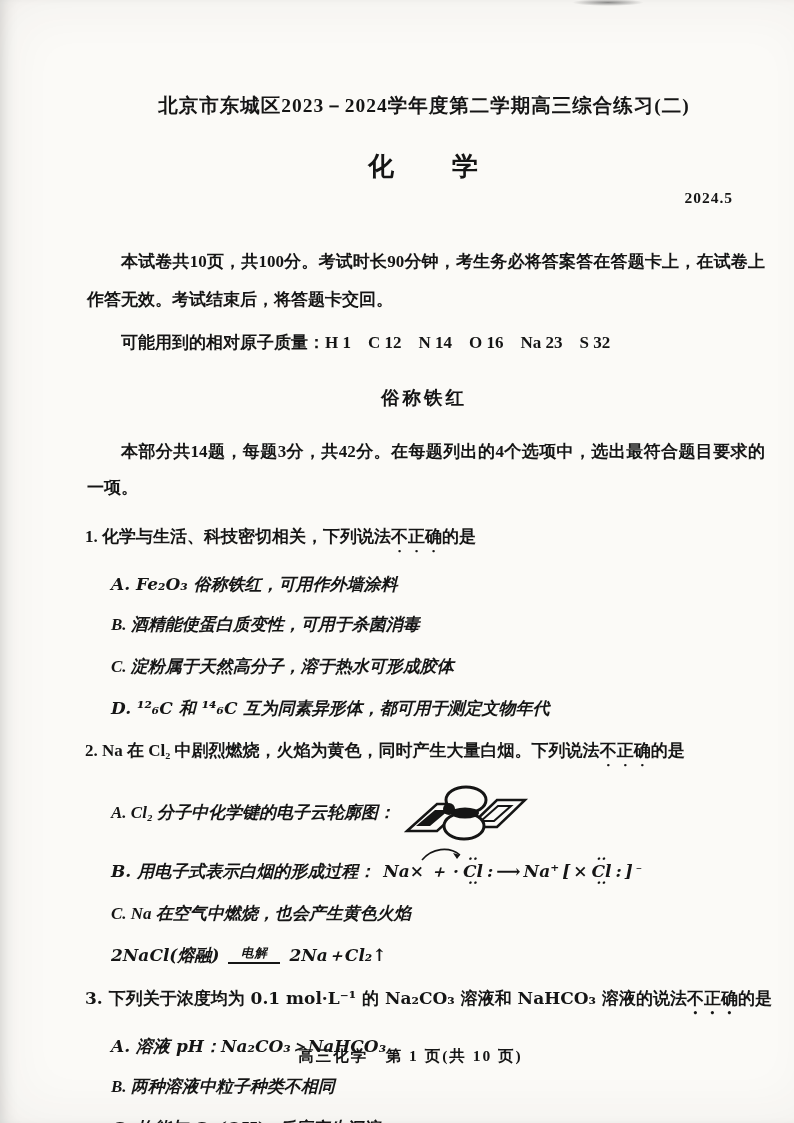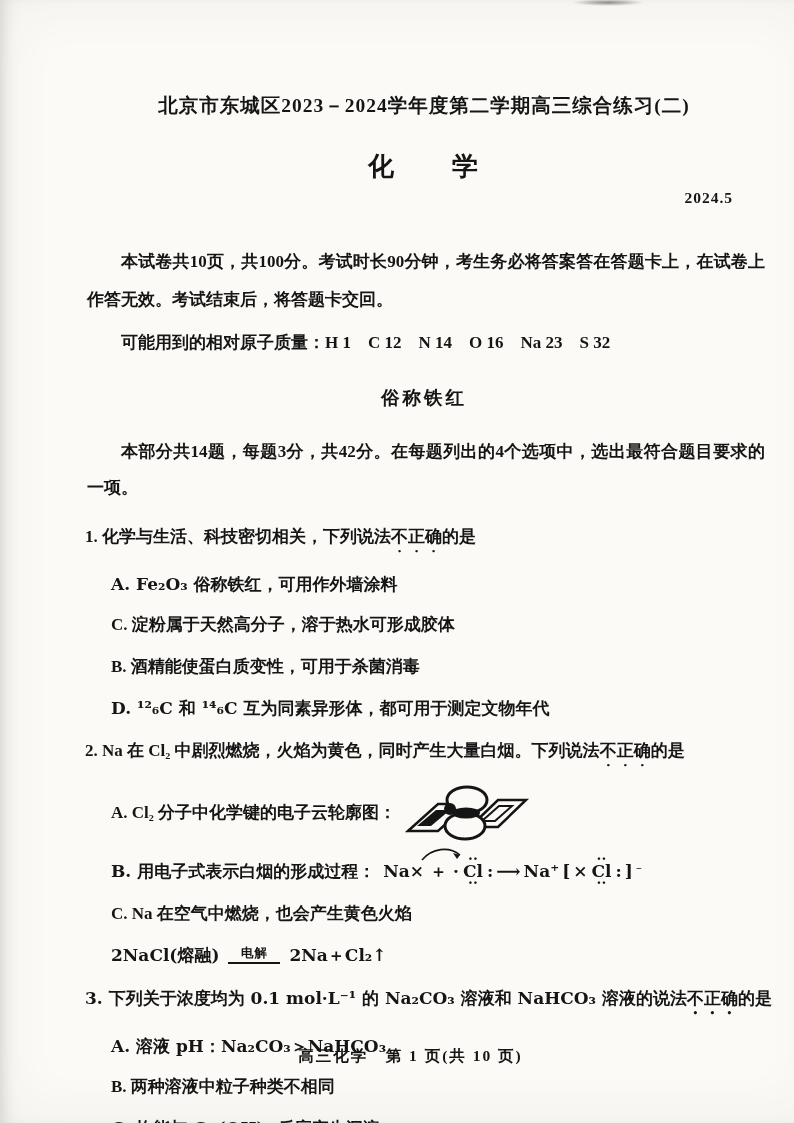--- a/index.html
+++ b/index.html
@@ -54,21 +54,21 @@
   }
   .part-intro{
     margin:24px 56px 0 60px;
     font-size:17px;font-weight:bold;
     line-height:2.15;
     text-indent:2em;
     text-align:justify;
   }
   .question{margin:0 40px 0 58px;font-size:17px;font-weight:bold;}
   .stem{margin:16px 0 0;white-space:nowrap;line-height:1.6;}
-  .option{margin:15px 0 15px 26px;white-space:nowrap;line-height:1.55;}
+  .option{margin:15px 0 15px 26px;white-space:nowrap;line-height:1.55;font-style:italic;}
   .emph{
     text-emphasis:filled dot;text-emphasis-position:under right;
     -webkit-text-emphasis:filled dot;-webkit-text-emphasis-position:under;
   }
   .frm{font-family:"DejaVu Serif","Liberation Serif",serif;}
   .row{display:flex;align-items:center;gap:8px;}
   
   .lw{display:inline-flex;flex-direction:column;align-items:center;vertical-align:middle;line-height:1;margin:0 1px;}
   .lw .dots{font-size:14px;line-height:0.45;letter-spacing:0px;font-weight:bold;}
   .lw .core{font-size:17px;line-height:1.0;}
@@ -102,22 +102,22 @@
 
   <p class="notice">本试卷共10页，共100分。考试时长90分钟，考生务必将答案答在答题卡上，在试卷上作答无效。考试结束后，将答题卡交回。</p>
   <p class="masses">可能用到的相对原子质量：H 1　C 12　N 14　O 16　Na 23　S 32</p>
 
   <h3 class="part-title">俗称铁红</h3>
   <p class="part-intro">本部分共14题，每题3分，共42分。在每题列出的4个选项中，选出最符合题目要求的一项。</p>
 
   <div class="question">
     <p class="stem"><span>1. 化学与生活、科技密切相关，下列说法</span><span class="emph">不正确</span><span>的是</span></p>
     <p class="option frm">A. Fe₂O₃ 俗称铁红，可用作外墙涂料</p>
+    <p class="option">B. 酒精能使蛋白质变性，可用于杀菌消毒</p>
     <p class="option">C. 淀粉属于天然高分子，溶于热水可形成胶体</p>
-    <p class="option">B. 酒精能使蛋白质变性，可用于杀菌消毒</p>
     <p class="option frm">D. ¹²₆C 和 ¹⁴₆C 互为同素异形体，都可用于测定文物年代</p>
   </div>
 
   <div class="question">
     <p class="stem"><span>2. Na 在 Cl₂ 中剧烈燃烧，火焰为黄色，同时产生大量白烟。下列说法</span><span class="emph">不正确</span><span>的是</span></p>
 
     <p class="option row">
       <span>A. Cl₂ 分子中化学键的电子云轮廓图：</span>
       <svg class="orbital" width="126" height="56" viewBox="0 0 126 56">
         <path d="M4,46 L34,19 L64,19 L34,46 Z" fill="none" stroke="#151515" stroke-width="2.5"></path>

